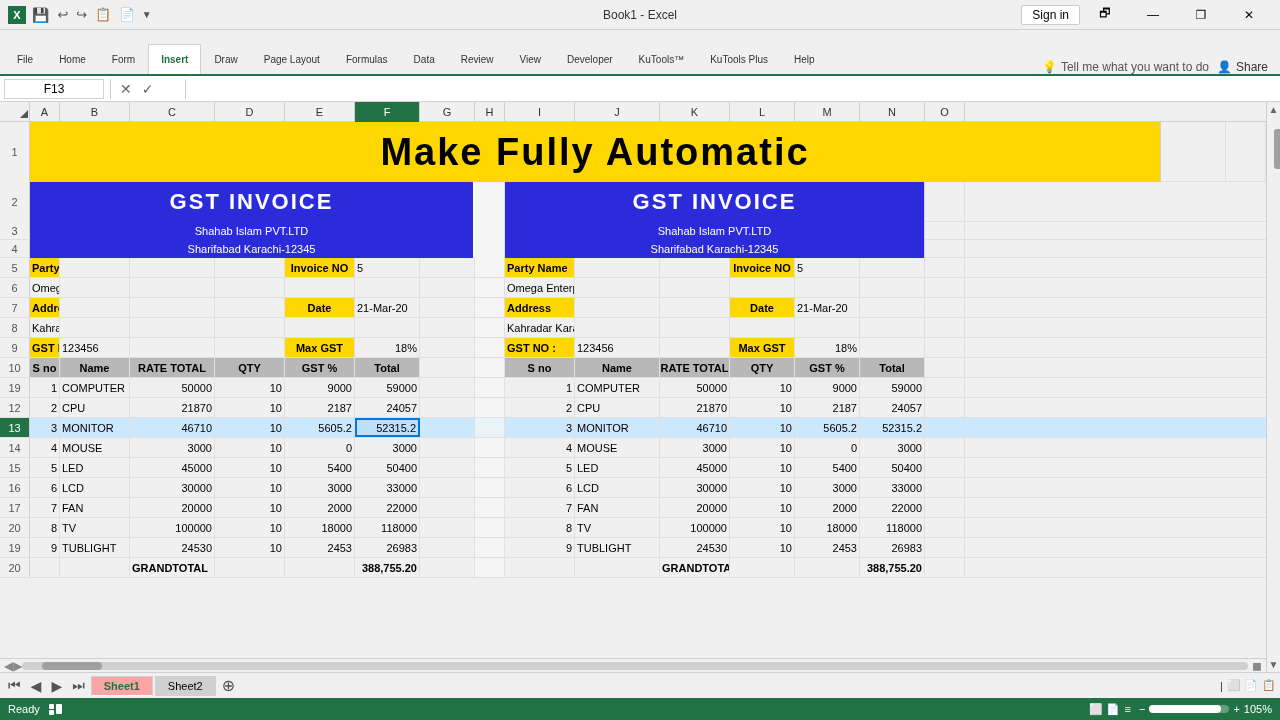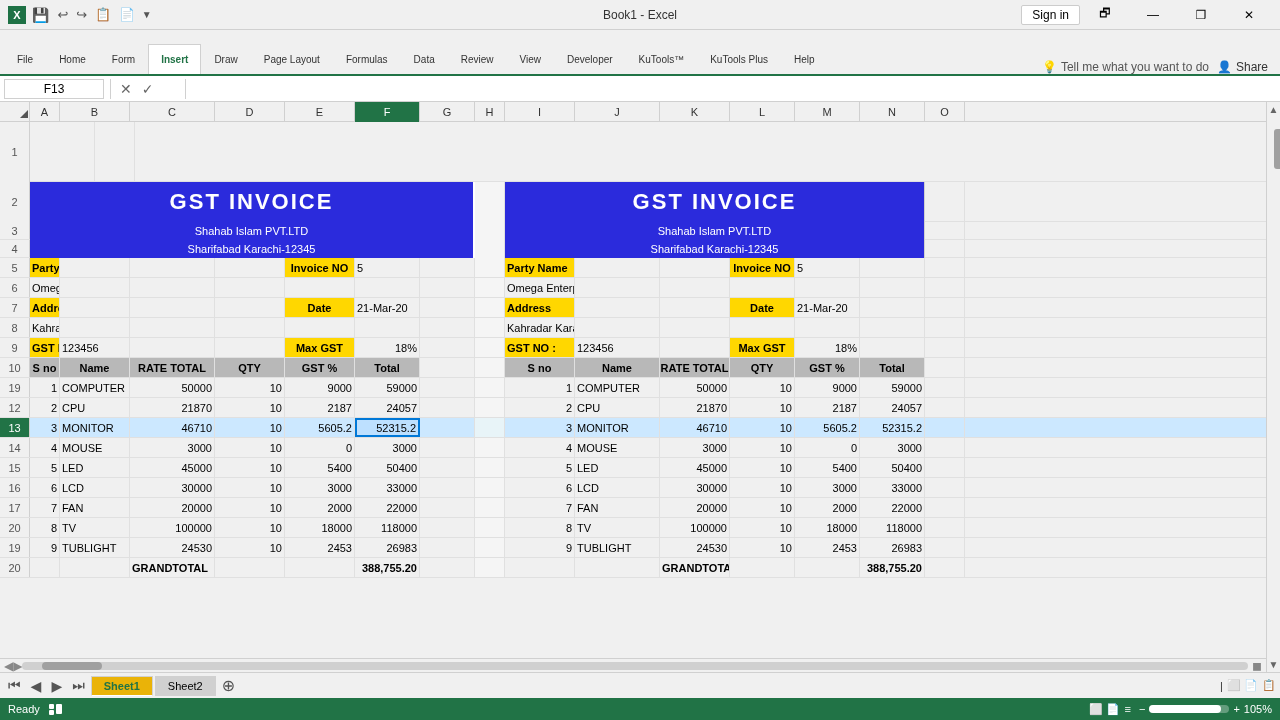--- a/index.html
+++ b/index.html
@@ -134,21 +134,21 @@
     .sheet-tab {
       padding: 2px 12px;
       border: 1px solid #d0d0d0;
       background: #d0d0d0;
       font-size: 11px;
       cursor: pointer;
       height: 20px;
       display: flex;
       align-items: center;
     }
-    .sheet-tab.active { background: #eab308; border-bottom-color: white; color: #217346; font-weight: 600; }
+    .sheet-tab.active { background: #fca5a5; border-bottom-color: white; color: #217346; font-weight: 600; }
     .add-sheet { font-size: 16px; cursor: pointer; color: #555; padding: 0 4px; }
 
     
     .cA { width: 30px; min-width: 30px; }
     .cB { width: 70px; min-width: 70px; }
     .cC { width: 85px; min-width: 85px; }
     .cD { width: 70px; min-width: 70px; }
     .cE { width: 70px; min-width: 70px; }
     .cF { width: 65px; min-width: 65px; }
     .cG { width: 55px; min-width: 55px; }
@@ -264,20 +264,23 @@
       <div class="col-header cM">M</div>
       <div class="col-header cN">N</div>
       <div class="col-header cO">O</div>
     </div>
 
     <div style="flex:1;overflow-y:auto;overflow-x:hidden;">
 
       <div class="grid-row" style="height:60px;">
         <div class="row-num" style="height:60px;">1</div>
 
+        <div style="display:flex;width:calc(30px+70px+85px+70px+70px+65px+55px+30px+70px+85px+70px+65px+65px);min-width:730px;height:60px;background:#ffd700;align-items:center;justify-content:center;font-size:38px;font-weight:900;font-family:'Arial Black',Arial,sans-serif;letter-spacing:2px;color:#000;border-right:1px solid #d0d0d0;flex:1;">
+          <span>Make Fully Automatic</span>
+        </div>
         <div class="cell cN" style="height:60px;"></div>
         <div class="cell cO" style="height:60px;"></div>
       </div>
 
       <div class="grid-row" style="height:40px;">
         <div class="row-num" style="height:40px;">2</div>
 
         <div style="width:445px;min-width:445px;height:40px;background:#2b2bdc;color:white;font-size:22px;font-weight:900;font-family:'Arial Black',Arial,sans-serif;display:flex;align-items:center;justify-content:center;border-right:2px solid white;letter-spacing:2px;">
           <span>GST INVOICE</span>
         </div>

